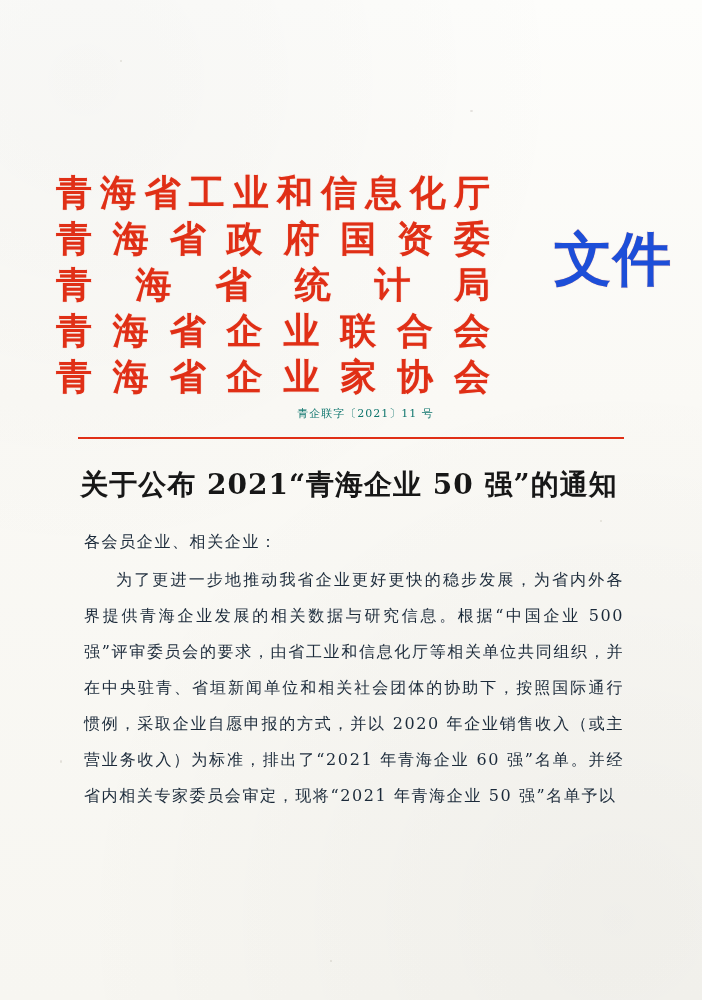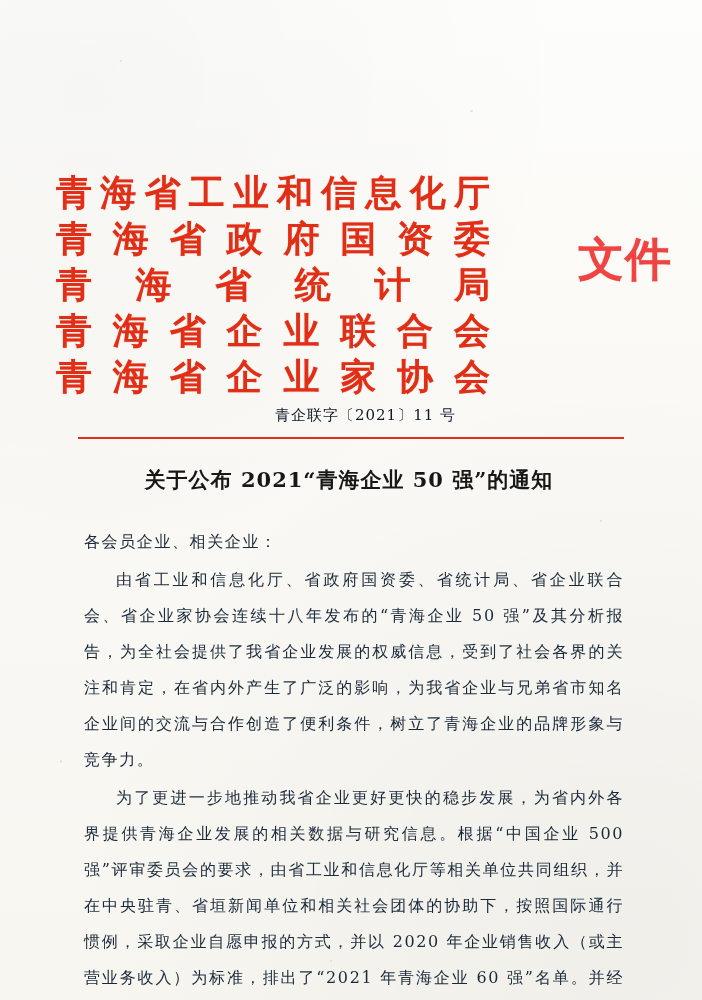--- a/index.html
+++ b/index.html
@@ -59,56 +59,56 @@
     width: 434px;
     display: flex;
     justify-content: space-between;
     text-shadow: 0 0 1px rgba(224,47,22,0.45);
   }
   .mast-line span { display: inline-block; }
   .wenjian {
     position: absolute;
     right: 30px;
     top: 64px;
-    color: #ef4444;
+    color: #1d4ed8;
     font-family: "DejaVu Sans", "Liberation Sans", sans-serif;
     font-weight: 700;
-    font-size: 46px;
+    font-size: 58px;
     line-height: 50px;
     letter-spacing: 1px;
     text-shadow: 0 0 1px rgba(224,47,22,0.45);
   }
 
   .doc-number {
     position: absolute;
     left: 0; right: 0;
     top: 406px;
     text-align: center;
-    font-size: 15px;
-    color: #0f172a;
+    font-size: 11px;
+    color: #0f766e;
     letter-spacing: 1px;
     font-family: "DejaVu Serif", "Liberation Serif", serif;
     margin-left: 29px;
   }
 
   .red-rule {
     position: absolute;
     left: 78px;
     right: 78px;
     top: 437px;
     height: 2px;
     background: #e02f16;
   }
 
   .doc-title {
     position: absolute;
     left: 0; right: 4px;
     top: 466px;
     text-align: center;
-    font-size: 21px;
+    font-size: 28px;
     font-weight: 700;
     color: #171717;
     letter-spacing: 1px;
     font-family: "DejaVu Serif", "Liberation Serif", serif;
   }
 
   .body-text {
     position: absolute;
     left: 84px;
     right: 78px;
@@ -208,17 +208,16 @@
   </div>
 
   <div class="doc-number">青企联字〔2021〕11 号</div>
 
   <div class="red-rule"></div>
 
   <div class="doc-title">关于公布 2021“青海企业 50 强”的通知</div>
 
   <div class="body-text">
     <p>各会员企业、相关企业：</p>
-    <p class="indent">由省工业和信息化厅、省政府国资委、省统计局、省企业联合会、省企业家协会连续十八年发布的“青海企业 50 强”及其分析报告，为全社会提供了我省企业发展的权威信息，受到了社会各界的关注和肯定，在省内外产生了广泛的影响，为我省企业与兄弟省市知名企业间的交流与合作创造了便利条件，树立了青海企业的品牌形象与竞争力。</p>
     <p class="indent">为了更进一步地推动我省企业更好更快的稳步发展，为省内外各界提供青海企业发展的相关数据与研究信息。根据“中国企业 500 强”评审委员会的要求，由省工业和信息化厅等相关单位共同组织，并在中央驻青、省垣新闻单位和相关社会团体的协助下，按照国际通行惯例，采取企业自愿申报的方式，并以 2020 年企业销售收入（或主营业务收入）为标准，排出了“2021 年青海企业 60 强”名单。并经省内相关专家委员会审定，现将“2021 年青海企业 50 强”名单予以</p>
   </div>
 
 </div>
 
 </body></html>

